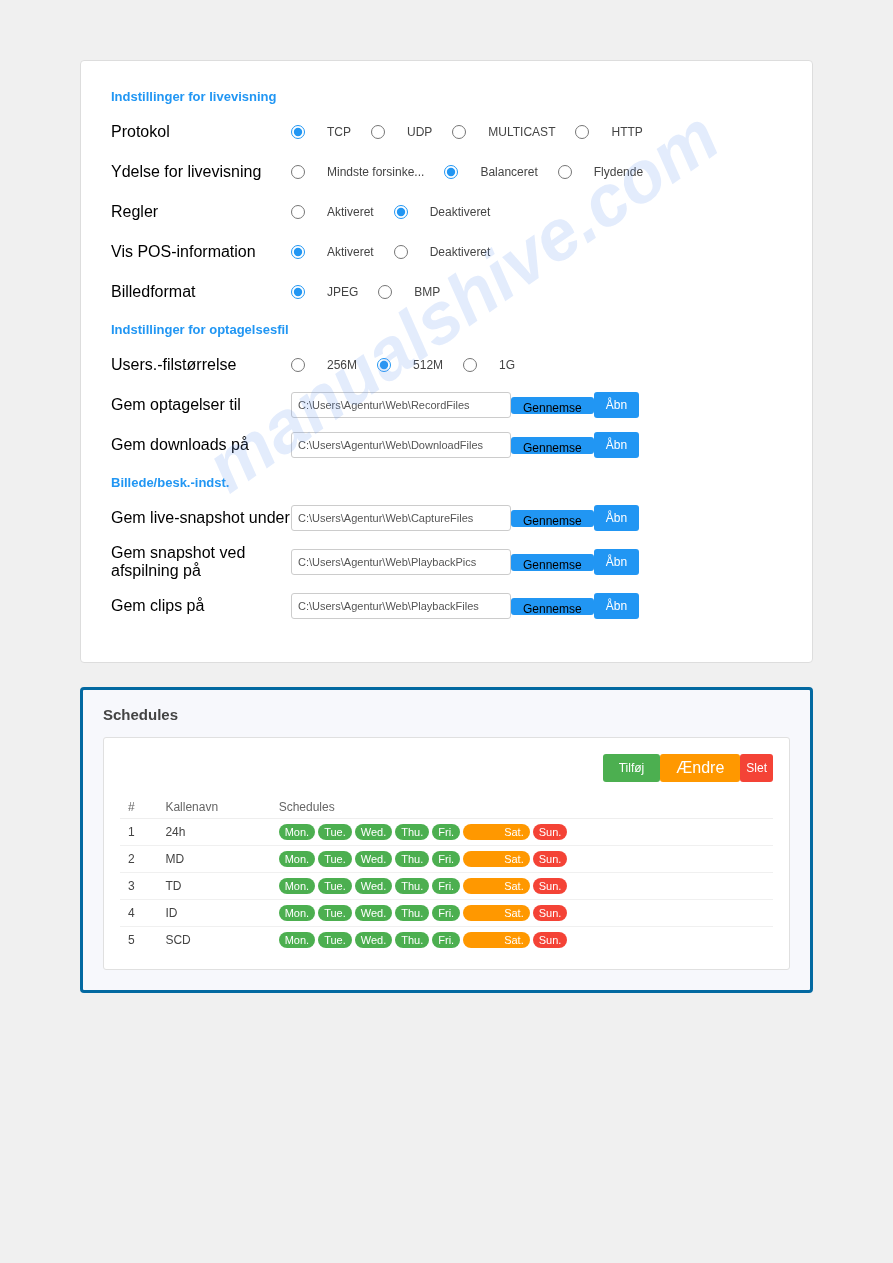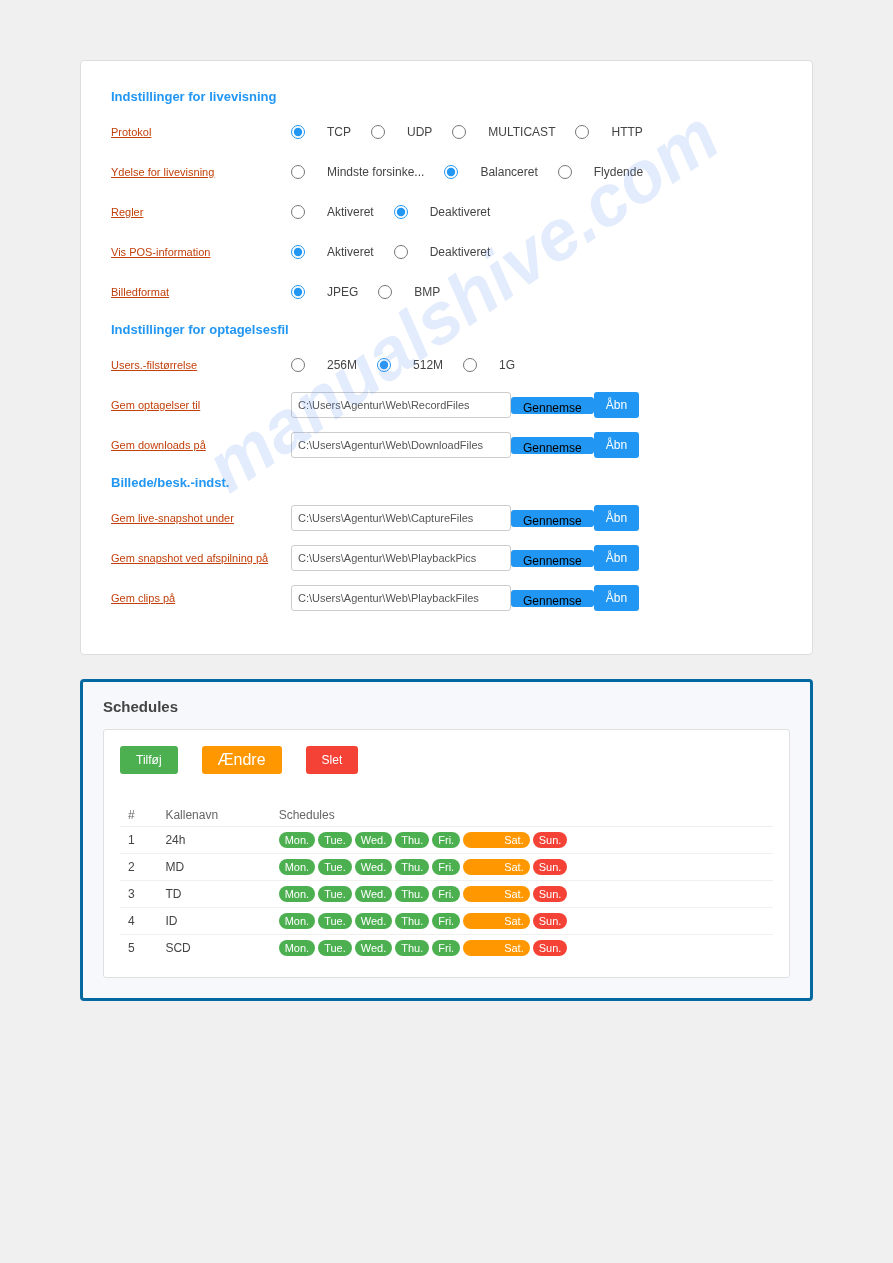--- a/index.html
+++ b/index.html
@@ -35,24 +35,23 @@
 
     .settings-row {
       display: flex;
       align-items: center;
       margin-bottom: 12px;
       min-height: 28px;
     }
 
     .settings-label {
       width: 180px;
-      font-size: 11px;
-      color: #c2410c;
+      font-size: 16px;
+      color: #000000;
       flex-shrink: 0;
-      text-decoration: underline;
     }
 
     .settings-controls {
       display: flex;
       align-items: center;
       gap: 20px;
       flex-wrap: wrap;
     }
 
     .radio-option {
@@ -126,22 +125,23 @@
 
     .schedules-inner {
       background: #fff;
       border: 1px solid #e0e0e0;
       border-radius: 3px;
       padding: 16px;
     }
 
     .schedules-toolbar {
       display: flex;
-      gap: 24px;
-      margin-bottom: 30px;
+      justify-content: flex-end;
+      gap: 0;
+      margin-bottom: 14px;
     }
 
     .btn-add {
       background: #4CAF50;
       color: #fff;
       border: none;
       border-radius: 3px;
       padding: 5px 16px;
       font-size: 12px;
       cursor: pointer;
@@ -155,21 +155,21 @@
       padding: 5px 16px;
       font-size: 16px;
       cursor: pointer;
     }
 
     .btn-delete {
       background: #f44336;
       color: #fff;
       border: none;
       border-radius: 3px;
-      padding: 5px 16px;
+      padding: 5px 6px;
       font-size: 12px;
       cursor: pointer;
     }
 
     .schedules-table {
       width: 100%;
       border-collapse: collapse;
     }
 
     .schedules-table th {

